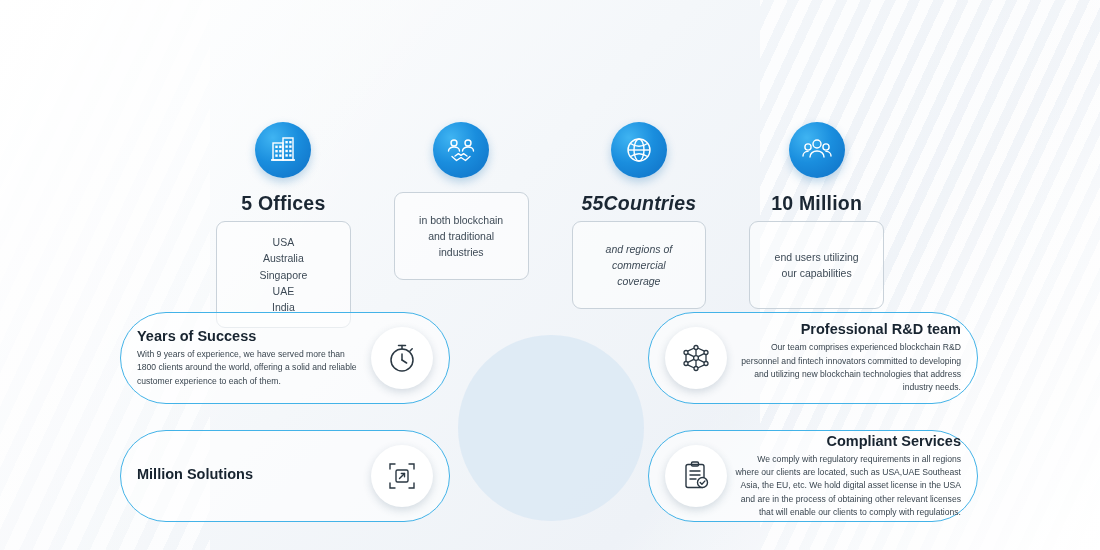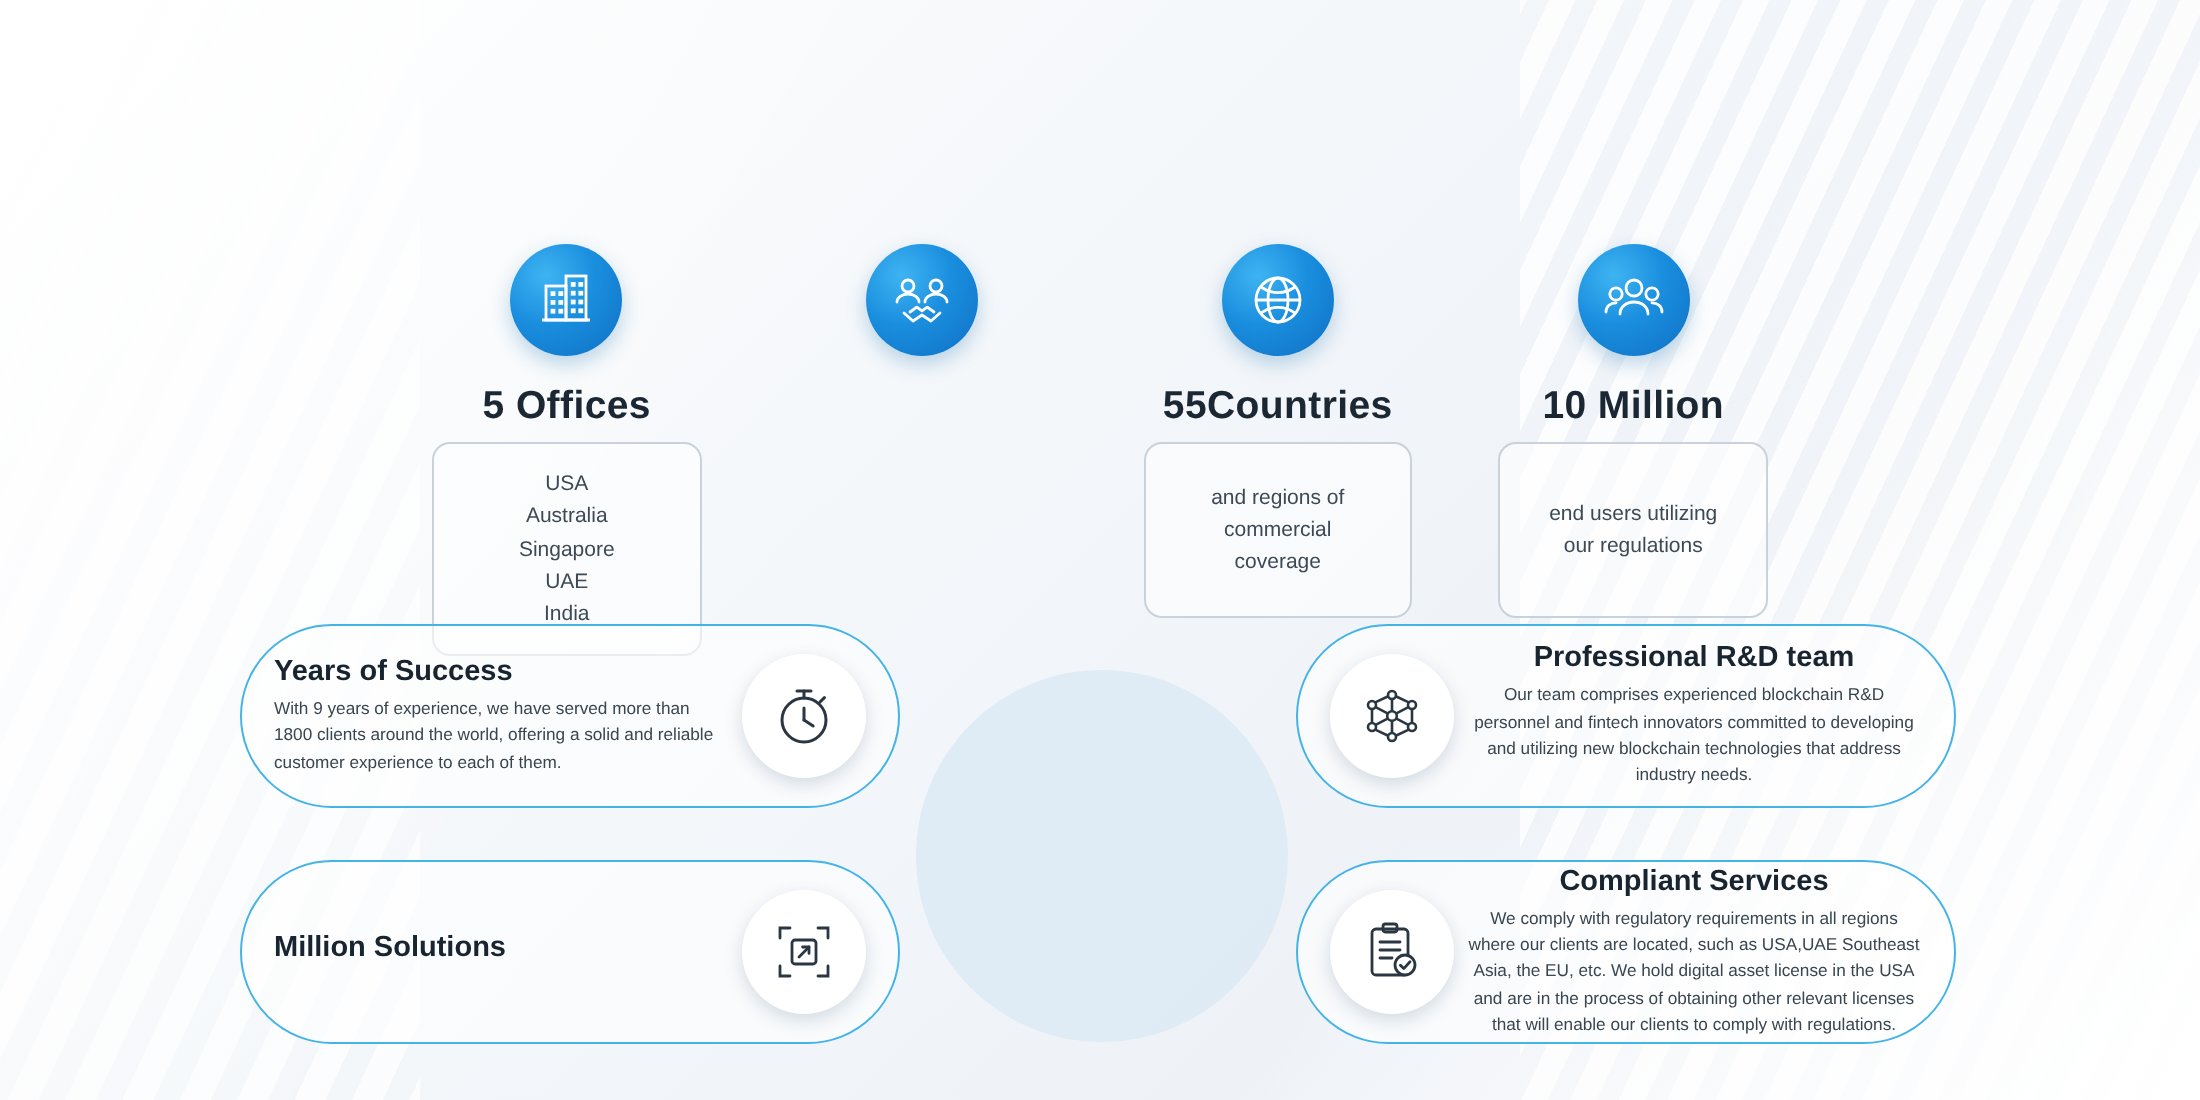--- a/index.html
+++ b/index.html
@@ -95,21 +95,21 @@
     text-align: center;
     font-size: 10.5px;
     line-height: 1.55;
     color: #3d4a56;
   }
   .stat-lines div { white-space: nowrap; }
 
   
   .stat.s0 { width: 148px; }
   .stat.s1 { width: 148px; }
-  .stat.s2 { width: 148px; }
+  .stat.s2 { width: 148px; font-style: italic; }
   .stat.s3 { width: 148px; }
 
   
   .pill {
     position: absolute;
     height: 92px;
     border: 1.6px solid #43b3e8;
     border-radius: 46px;
     background: rgba(255,255,255,.6);
     display: flex;
@@ -121,21 +121,21 @@
   .pill-r2 { top: 430px; }
 
   .pill .txt { flex: 1; }
   .pill .p-title {
     font-size: 14.5px; font-weight: bold; color: #182430; margin-bottom: 4px;
   }
   .pill .p-body {
     font-size: 8.6px; line-height: 1.55; color: #39454f;
   }
   .pill-left .txt { padding: 0 6px 0 16px; }
-  .pill-right .txt { padding: 0 16px 0 6px; text-align: center; }
+  .pill-right .txt { padding: 0 16px 0 6px; text-align: right; }
 
   .p-icon {
     width: 62px; height: 62px; border-radius: 50%;
     background: #ffffff;
     box-shadow: 0 3px 9px rgba(40,70,100,.18);
     display: flex; align-items: center; justify-content: center;
     flex: 0 0 62px;
   }
   .pill-left  .p-icon { margin-right: 16px; }
   .pill-right .p-icon { margin-left: 16px; }
@@ -190,20 +190,27 @@
       <div class="stat-icon">
         <svg viewBox="0 0 32 32" fill="none" stroke="#ffffff" stroke-width="1.4" stroke-linecap="round" stroke-linejoin="round">
           <circle cx="9" cy="9" r="3"></circle>
           <circle cx="23" cy="9" r="3"></circle>
           <path d="M3.5 17c0-2.2 2.4-4 5.5-4s5.5 1.8 5.5 4"></path>
           <path d="M17.5 17c0-2.2 2.4-4 5.5-4s5.5 1.8 5.5 4"></path>
           <path d="M10 22l3.4-2.4 2.6 1.8 2.6-1.8L22 22"></path>
           <path d="M7 22.5l4.5 4 4.5-3 4.5 3 4.5-4"></path>
         </svg>
       </div>
+      <div class="stat-box">
+        <div class="stat-lines">
+          <div>in both blockchain</div>
+          <div>and traditional</div>
+          <div>industries</div>
+        </div>
+      </div>
     </div>
 
     <div class="stat s2">
       <div class="stat-icon">
         <svg viewBox="0 0 32 32" fill="none" stroke="#ffffff" stroke-width="1.4">
           <circle cx="16" cy="16" r="11"></circle>
           <ellipse cx="16" cy="16" rx="5" ry="11"></ellipse>
           <line x1="5" y1="16" x2="27" y2="16"></line>
           <path d="M7.5 9.5c2.6 1.8 6 2.8 8.5 2.8s5.9-1 8.5-2.8"></path>
           <path d="M7.5 22.5c2.6-1.8 6-2.8 8.5-2.8s5.9 1 8.5 2.8"></path>
@@ -227,21 +234,21 @@
           <circle cx="7" cy="13" r="3.1"></circle>
           <path d="M2 22c0-2.8 2.2-4.6 5-4.6"></path>
           <circle cx="25" cy="13" r="3.1"></circle>
           <path d="M30 22c0-2.8-2.2-4.6-5-4.6"></path>
         </svg>
       </div>
       <div class="stat-title">10 Million</div>
       <div class="stat-box">
         <div class="stat-lines">
           <div>end users utilizing</div>
-          <div>our regulations</div>
+          <div>our capabilities</div>
         </div>
       </div>
     </div>
 
   </div>
 
   <div class="pill pill-left pill-r1">
     <div class="txt">
       <div class="p-title">Years of Success</div>
       <div class="p-body">With 9 years of experience, we have served more than 1800 clients around the world, offering a solid and reliable customer experience to each of them.</div>

